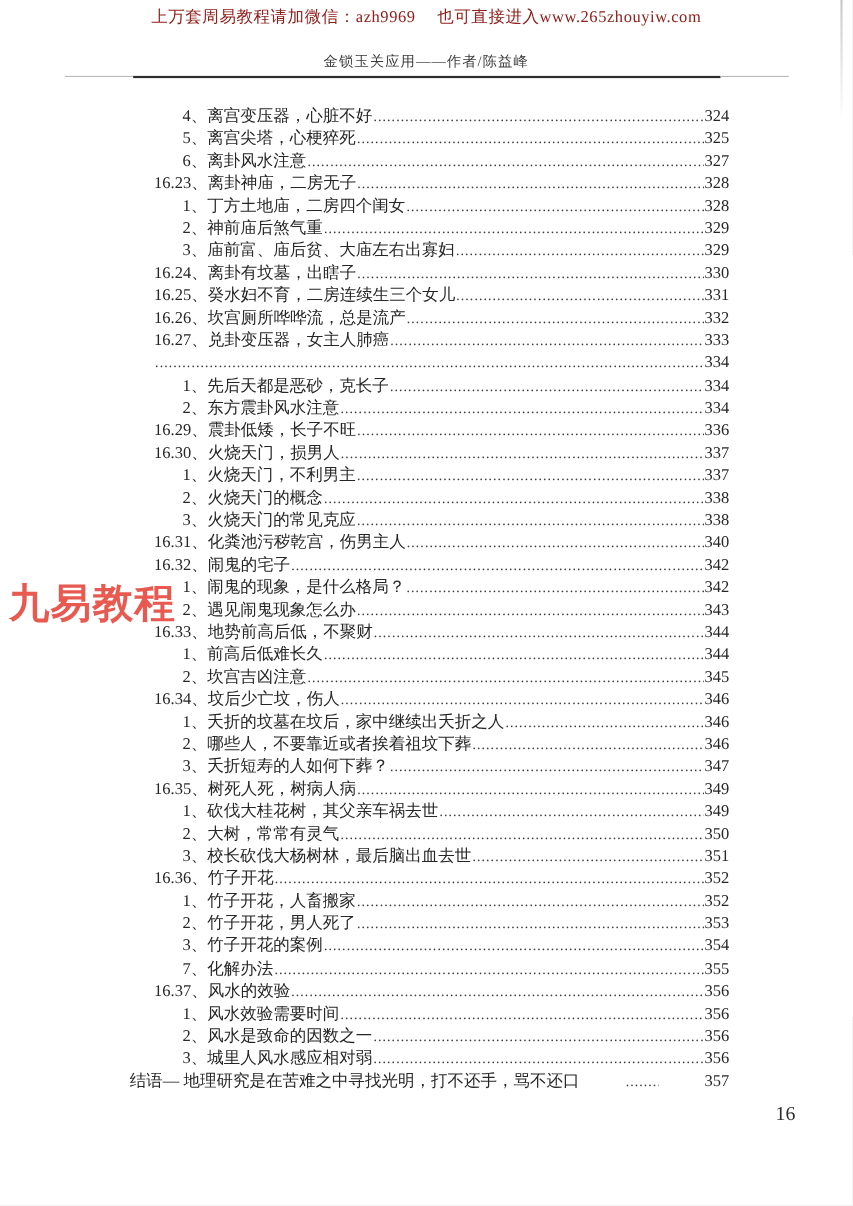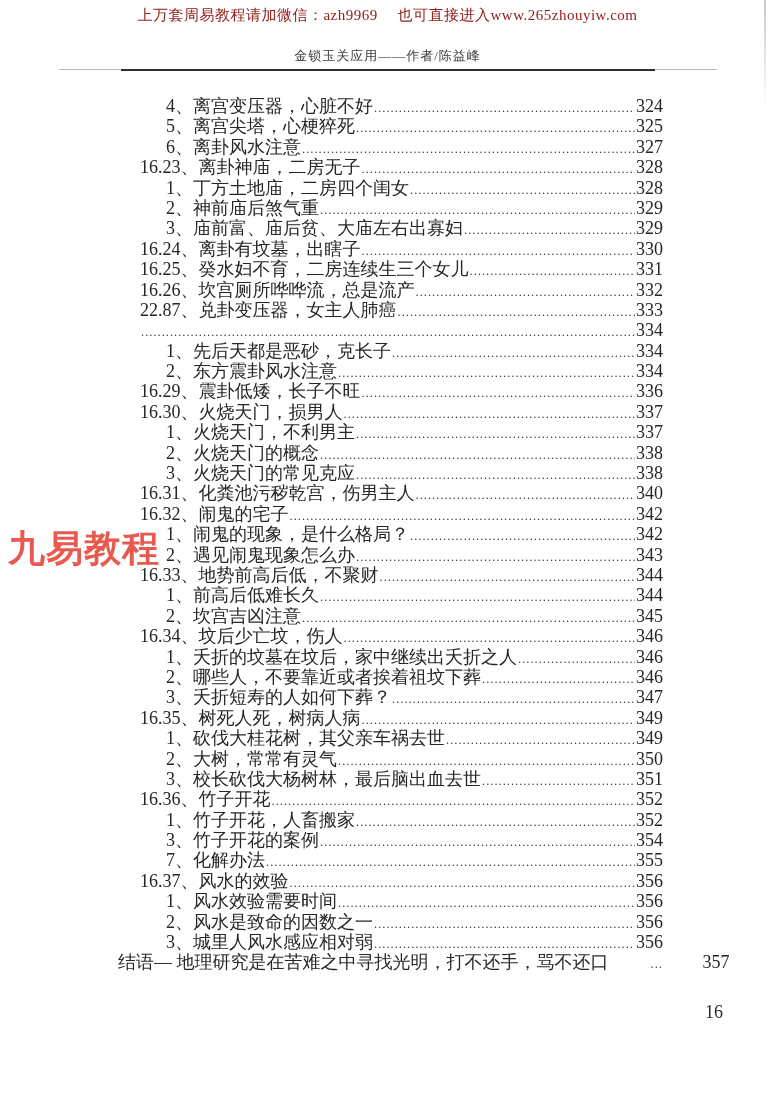--- a/index.html
+++ b/index.html
@@ -31,21 +31,21 @@
     position:absolute; left:8px; top:524px; z-index:3;
     font-family:"Liberation Sans", sans-serif; font-weight:bold;
     font-size:37px; letter-spacing:1px; color:#e85a50; white-space:nowrap;
   }
   .toc {
     position:absolute; top:96px; left:118px; width:545px; z-index:1;
   }
   .toc-row {
     display:flex; align-items:baseline;
     height:20.4px; line-height:20.4px;
-    font-size:18px; color:#262626; white-space:nowrap;
+    font-size:15px; color:#262626; white-space:nowrap;
   }
   .toc-row.lvl0 { padding-left:0;gap:41px; }
   .toc-row.lvl1 { padding-left:22px; }
   .toc-row.lvl2 { padding-left:48px; }
   .toc-label { flex:0 0 auto; }
   .toc-dots {
     flex:1 1 auto; overflow:hidden; margin:0 1px; color:#3d3d3d; min-width:10px;
   }
   .toc-dots::after {
     content:"..................................................................................................................................................................................................";
@@ -127,21 +127,21 @@
     <span class="toc-page">331</span>
   </div>
 
   <div class="toc-row lvl1">
     <span class="toc-label">16.26、坎宫厕所哗哗流，总是流产</span>
     <span class="toc-dots"></span>
     <span class="toc-page">332</span>
   </div>
 
   <div class="toc-row lvl1">
-    <span class="toc-label">22.87、兑卦变压器，女主人肺癌</span>
+    <span class="toc-label">16.27、兑卦变压器，女主人肺癌</span>
     <span class="toc-dots"></span>
     <span class="toc-page">333</span>
   </div>
 
   <div class="toc-row lvl1">
     <span class="toc-dots"></span>
     <span class="toc-page">334</span>
   </div>
 
   <div class="toc-row lvl2">
@@ -281,20 +281,25 @@
     <span class="toc-dots"></span>
     <span class="toc-page">352</span>
   </div>
 
   <div class="toc-row lvl2">
     <span class="toc-label">1、竹子开花，人畜搬家</span>
     <span class="toc-dots"></span>
     <span class="toc-page">352</span>
   </div>
 
+  <div class="toc-row lvl2">
+    <span class="toc-label">2、竹子开花，男人死了</span>
+    <span class="toc-dots"></span>
+    <span class="toc-page">353</span>
+  </div>
 
   <div class="toc-row lvl2">
     <span class="toc-label">3、竹子开花的案例</span>
     <span class="toc-dots"></span>
     <span class="toc-page">354</span>
   </div>
 
   <div class="toc-row lvl2">
     <span class="toc-label">7、化解办法</span>
     <span class="toc-dots"></span>

